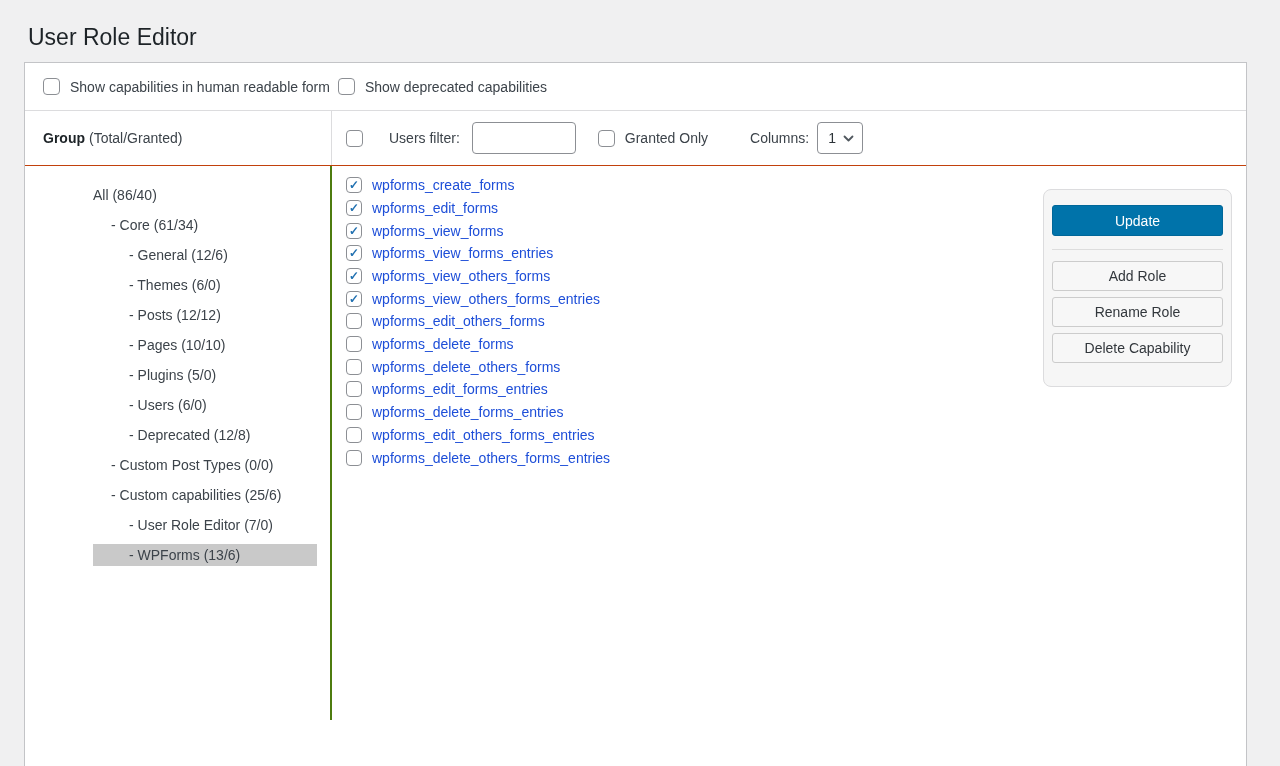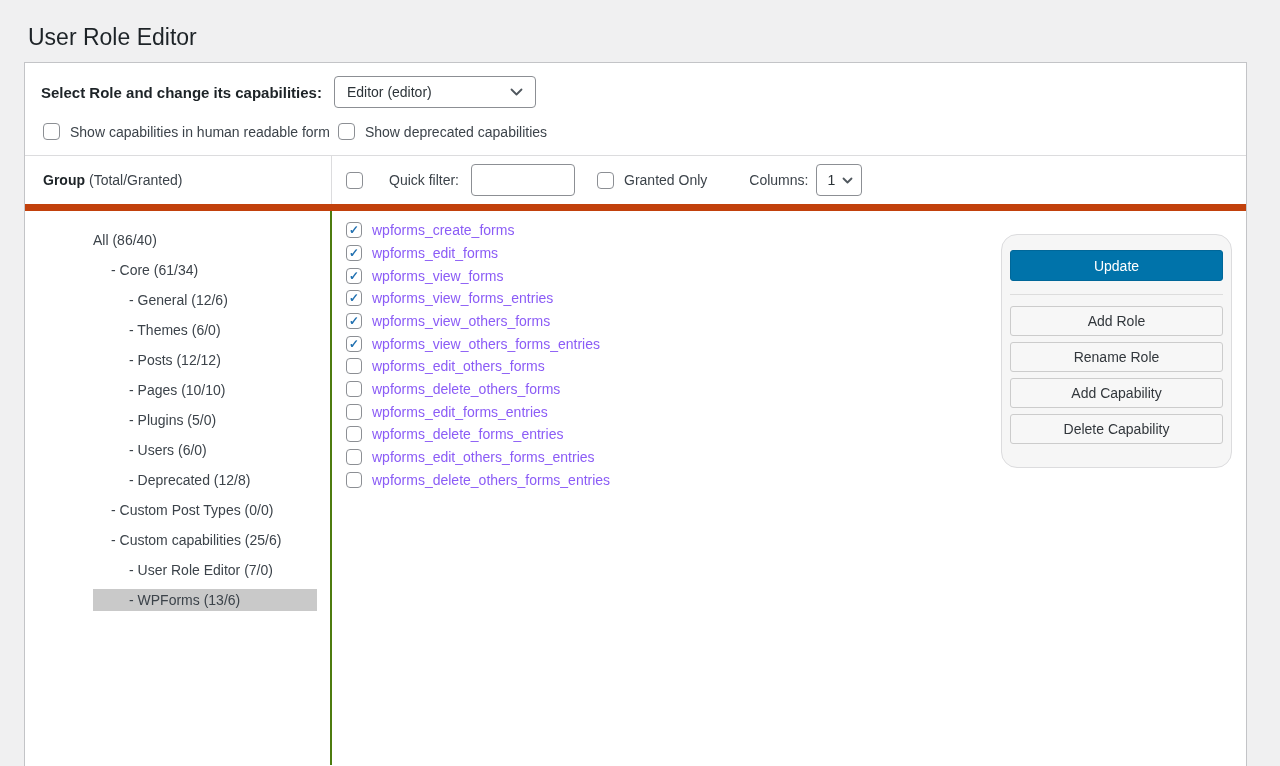--- a/index.html
+++ b/index.html
@@ -64,21 +64,21 @@
     font-size: 13px;
     font-weight: bold;
     color: #2271b1;
     line-height: 1;
     cursor: pointer;
   }
   
   .grid-header {
     display: flex;
     border-top: 1px solid #dcdcde;
-    border-bottom: 7px solid #c2410c;
+    border-bottom: 1px solid #c2410c;
     height: 56px;
   }
   .groups-header {
     width: 307px;
     flex: 0 0 307px;
     border-right: 1px solid #dcdcde;
     display: flex;
     align-items: center;
     padding-left: 18px;
     gap: 4px;
@@ -127,30 +127,30 @@
   .caps-col { flex: 1; padding: 10px 0 0 14px; position: relative; }
   .cap-row {
     display: flex;
     align-items: center;
     gap: 10px;
     height: 18px;
     margin-bottom: 4.7px;
     cursor: pointer;
   }
   .cap-row .cb { width: 16px; height: 16px; flex: 0 0 16px; font-size: 12px; }
-  .cap-label { color: #8b5cf6; }
+  .cap-label { color: #1d4ed8; }
   
   .side-panel {
     position: absolute;
     top: 23px;
     right: 14px;
-    width: 231px;
+    width: 189px;
     background: #f6f6f6;
     border: 1px solid #dcdcde;
-    border-radius: 16px;
+    border-radius: 8px;
     padding: 15px 8px 14px 8px;
   }
   .btn {
     display: block;
     width: 100%;
     height: 30px;
     font-family: "Liberation Sans", sans-serif;
     font-size: 14px;
     border-radius: 3px;
     cursor: pointer;
@@ -171,50 +171,41 @@
   .btn-secondary:last-child { margin-bottom: 9px; }
   .chev { flex: 0 0 auto; }
 </style>
 </head>
 <body>
 
 <h1 class="page-title">User Role Editor</h1>
 
 <div class="main-box">
 
-  <div class="role-row">
-    <span class="role-label">Select Role and change its capabilities:</span>
-    <div class="select role-select">
-      <span>Editor (editor)</span>
-      <svg class="chev" width="13" height="8" viewBox="0 0 13 8">
-          <path d="M1.5 1.5l5 5 5-5" fill="none" stroke="#50575e" stroke-width="1.8" stroke-linecap="round" stroke-linejoin="round"></path>
-        </svg>
-    </div>
-  </div>
 
   <div class="options-row">
     <label class="cb-item">
       <span class="cb"></span>
       <span>Show capabilities in human readable form</span>
     </label>
     <label class="cb-item">
       <span class="cb"></span>
       <span>Show deprecated capabilities</span>
     </label>
   </div>
 
   <div class="grid-header">
     <div class="groups-header">
       <span class="bold">Group</span>
       <span>(Total/Granted)</span>
     </div>
     <div class="filter-header">
       <span class="cb"></span>
       <span class="sp-26"></span>
-      <span class="lbl">Quick filter:</span>
+      <span class="lbl">Users filter:</span>
       <input class="quick-filter-input" type="text" value="" style="">
       <label class="cb-item">
         <span class="cb"></span>
         <span>Granted Only</span>
       </label>
       <span class="sp-42"></span>
       <span class="lbl">Columns:</span>
       <span class="sp-8"></span>
       <div class="select columns-select">
         <span>1</span>
@@ -266,20 +257,24 @@
           <label class="cap-row">
             <span class="cb checked">✓</span>
             <span class="cap-label">wpforms_view_others_forms_entries</span>
           </label>
           <label class="cap-row">
             <span class="cb"></span>
             <span class="cap-label">wpforms_edit_others_forms</span>
           </label>
           <label class="cap-row">
             <span class="cb"></span>
+            <span class="cap-label">wpforms_delete_forms</span>
+          </label>
+          <label class="cap-row">
+            <span class="cb"></span>
             <span class="cap-label">wpforms_delete_others_forms</span>
           </label>
           <label class="cap-row">
             <span class="cb"></span>
             <span class="cap-label">wpforms_edit_forms_entries</span>
           </label>
           <label class="cap-row">
             <span class="cb"></span>
             <span class="cap-label">wpforms_delete_forms_entries</span>
           </label>
@@ -290,19 +285,18 @@
           <label class="cap-row">
             <span class="cb"></span>
             <span class="cap-label">wpforms_delete_others_forms_entries</span>
           </label>
         </div>
       <div class="side-panel">
         <button class="btn btn-primary">Update</button>
         <hr class="panel-divider">
         <button class="btn btn-secondary">Add Role</button>
         <button class="btn btn-secondary">Rename Role</button>
-        <button class="btn btn-secondary">Add Capability</button>
         <button class="btn btn-secondary">Delete Capability</button>
       </div>
     </div>
   </div>
 
 </div>
 
 </body></html>

